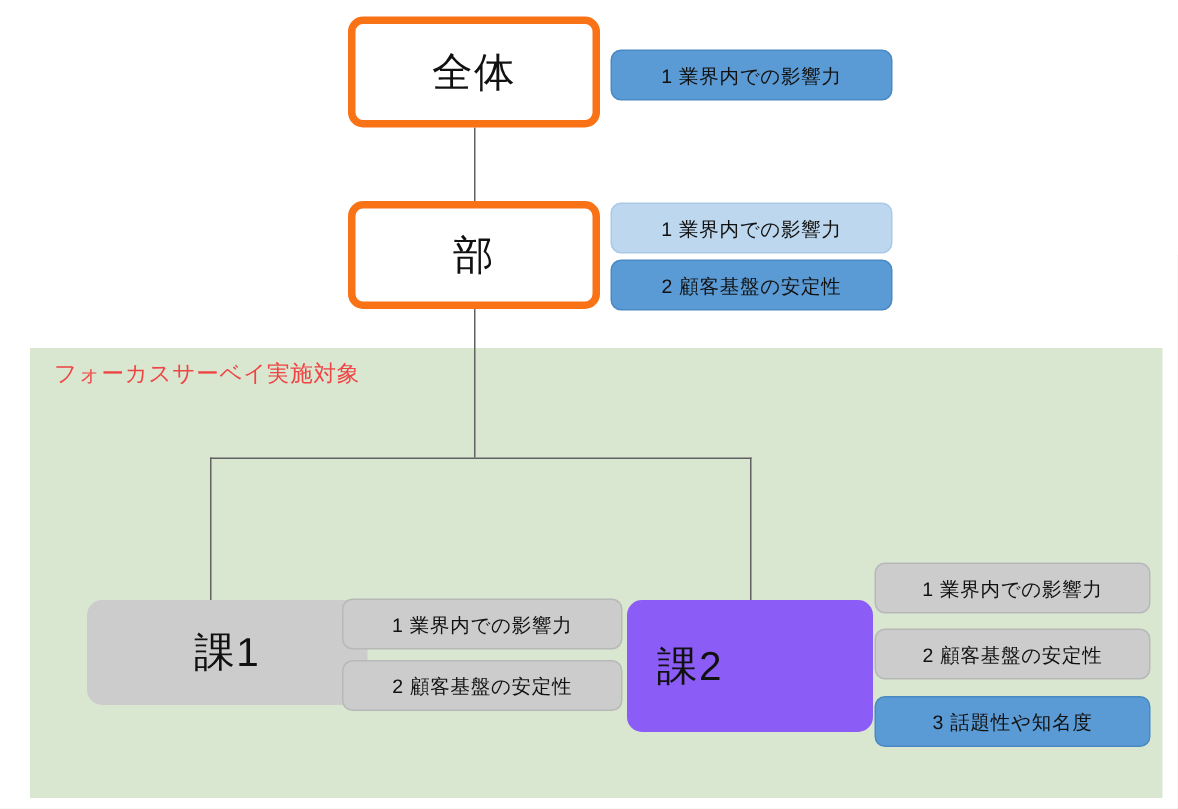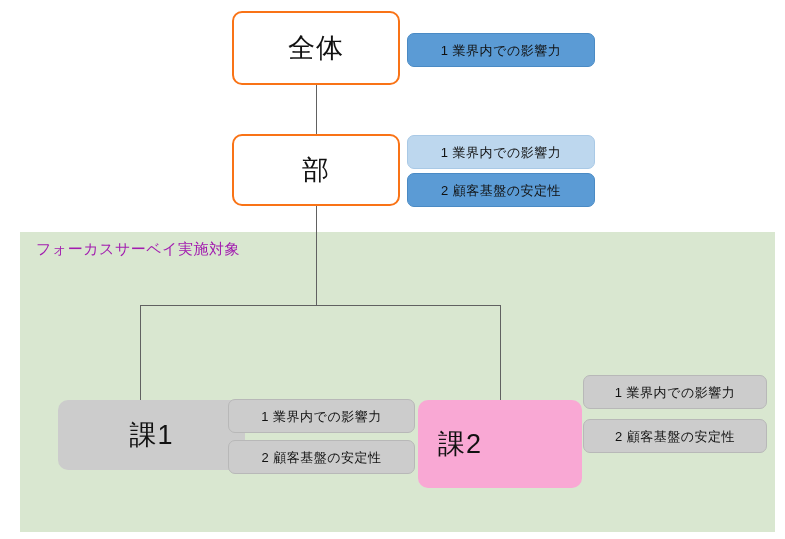--- a/index.html
+++ b/index.html
@@ -27,21 +27,21 @@
     width: 755px;
     height: 300px;
     background: #d9e7d0;
   }
   .scope-label {
     position: absolute;
     left: 36px;
     top: 240px;
     font-size: 15px;
     letter-spacing: 0.5px;
-    color: #a21caf;
+    color: #ef4444;
     white-space: nowrap;
   }
 
   
   .line {
     position: absolute;
     background: #616161;
   }
   .line-v { width: 1px; }
   .line-h { height: 1px; }
@@ -55,28 +55,28 @@
     align-items: center;
     justify-content: center;
     font-size: 27px;
     line-height: 1;
     color: #111111;
     letter-spacing: 1px;
   }
   .node-root,
   .node-div {
     background: #ffffff;
-    border: 2px solid #f97316;
+    border: 5px solid #f97316;
   }
   .node-gray {
     background: #cccccc;
     border: none;
   }
   .node-pink {
-    background: #f9a8d4;
+    background: #8b5cf6;
     border: none;
   }
 
   
   .badge {
     position: absolute;
     box-sizing: border-box;
     border-radius: 7px;
     display: flex;
     align-items: center;
@@ -147,14 +147,17 @@
 
   <div class="node node-pink" style="left:418px; top:400px; width:164px; height:88px;">
     <span style="position:relative; left:-40px;">課2</span>
   </div>
   <div class="badge badge-gray" style="left:558px; top:375px; width:184px; height:34px;">
     <span>1 業界内での影響力</span>
   </div>
   <div class="badge badge-gray" style="left:558px; top:419px; width:184px; height:34px;">
     <span>2 顧客基盤の安定性</span>
   </div>
+  <div class="badge badge-blue" style="left:558px; top:464px; width:184px; height:34px;">
+    <span>3 話題性や知名度</span>
+  </div>
 
 </div>
 
 </body></html>

